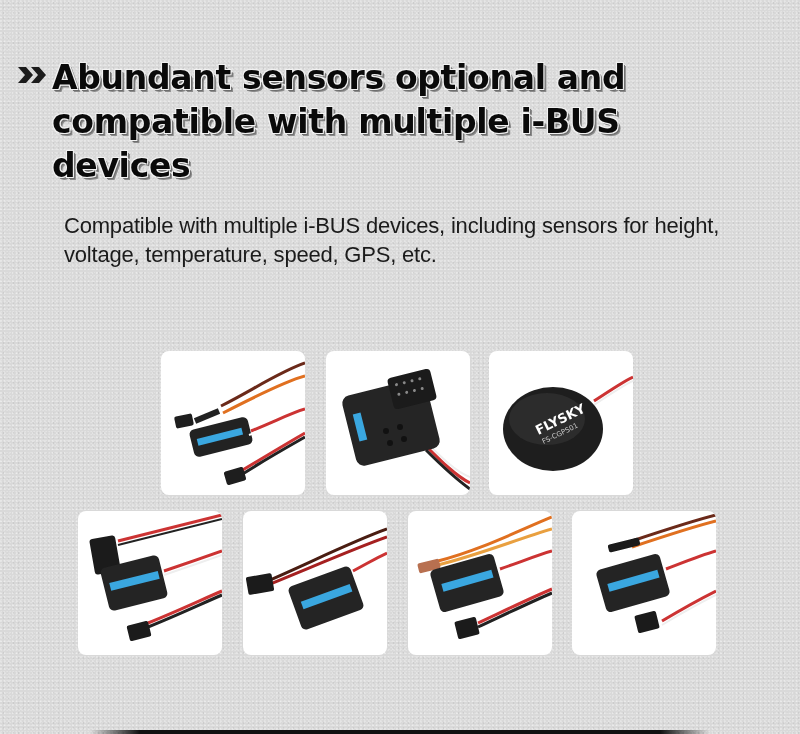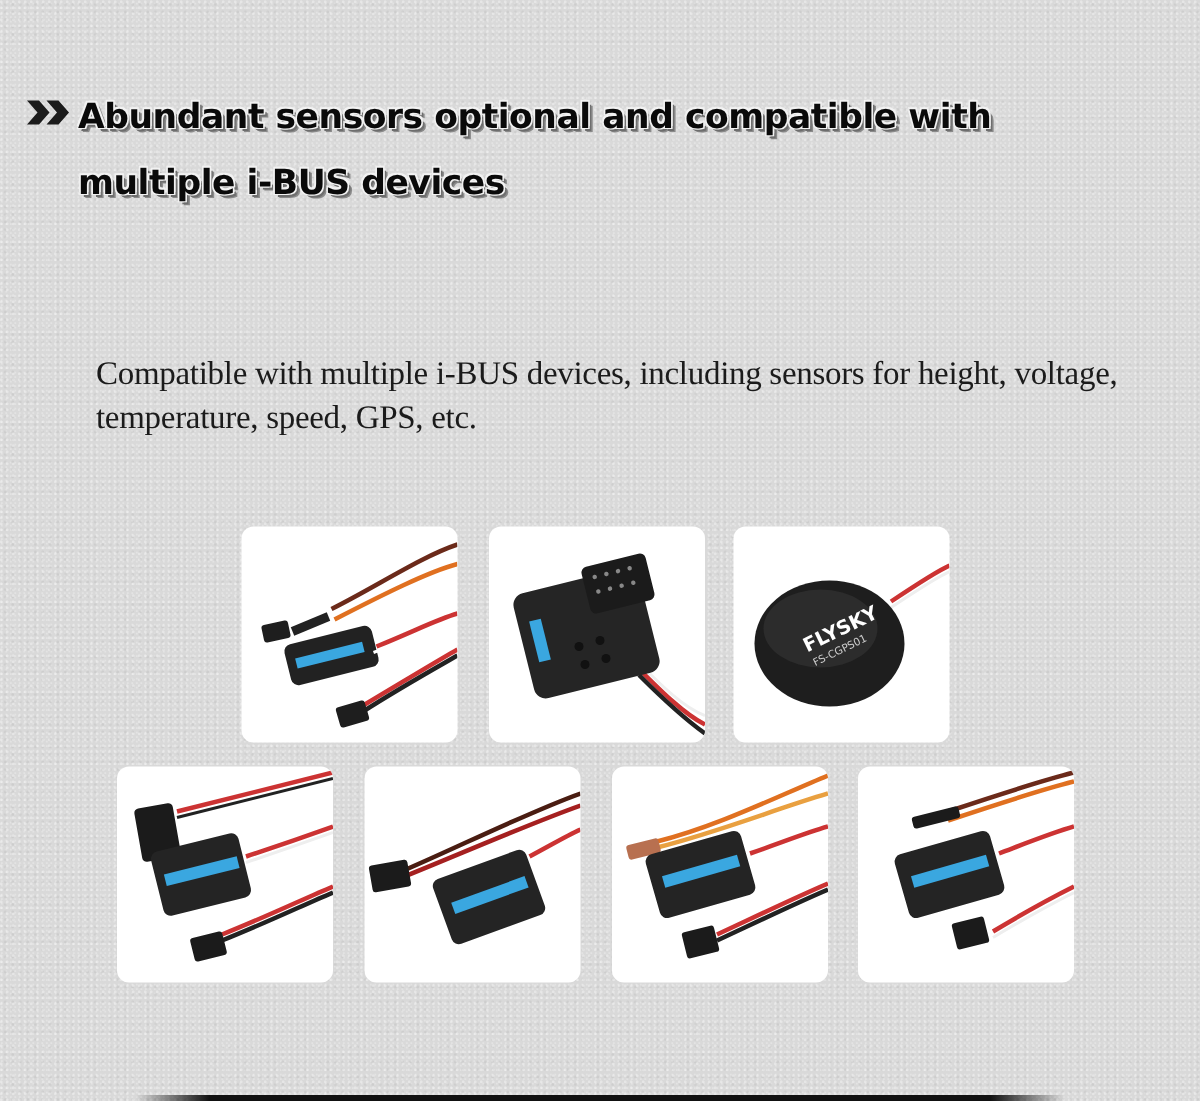--- a/index.html
+++ b/index.html
@@ -17,34 +17,34 @@
     position: absolute; left: 18px; top: 56px; width: 700px;
   }
   .chevron {
     position: absolute; left: 0; top: 10px; width: 30px; height: 18px;
   }
   .title {
     position: absolute; left: 34px; top: 0;
     margin: 0;
     font-family: "DejaVu Sans", sans-serif;
     font-weight: bold;
-    font-size: 23px;
+    font-size: 33px;
     line-height: 44px;
     color: #0a0a0a;
     letter-spacing: -0.3px;
     text-shadow:
       -1px -1px 0 #f2f2f2, 1px -1px 0 #f2f2f2,
       -1px 1px 0 #f2f2f2, 1px 1px 0 #f2f2f2,
       2px 2px 0 #6e6e6e, 3px 3px 0 #8a8a8a;
     width: 640px;
   }
   .desc {
-    position: absolute; left: 64px; top: 234px; width: 710px;
+    position: absolute; left: 64px; top: 211px; width: 710px;
     margin: 0;
-    font-family: Liberation Serif, serif;
+    font-family: Liberation Sans, sans-serif;
     font-size: 22px; line-height: 29px; color: #1b1b1b;
     letter-spacing: -0.2px;
   }
   .card {
     position: absolute; width: 144px; height: 144px;
     background: #ffffff; border-radius: 8px; overflow: hidden;
   }
   .card svg { width: 100%; height: 100%; display: block; }
   .bottom-bar {
     position: absolute; left: 90px; top: 730px; width: 620px; height: 4px;

